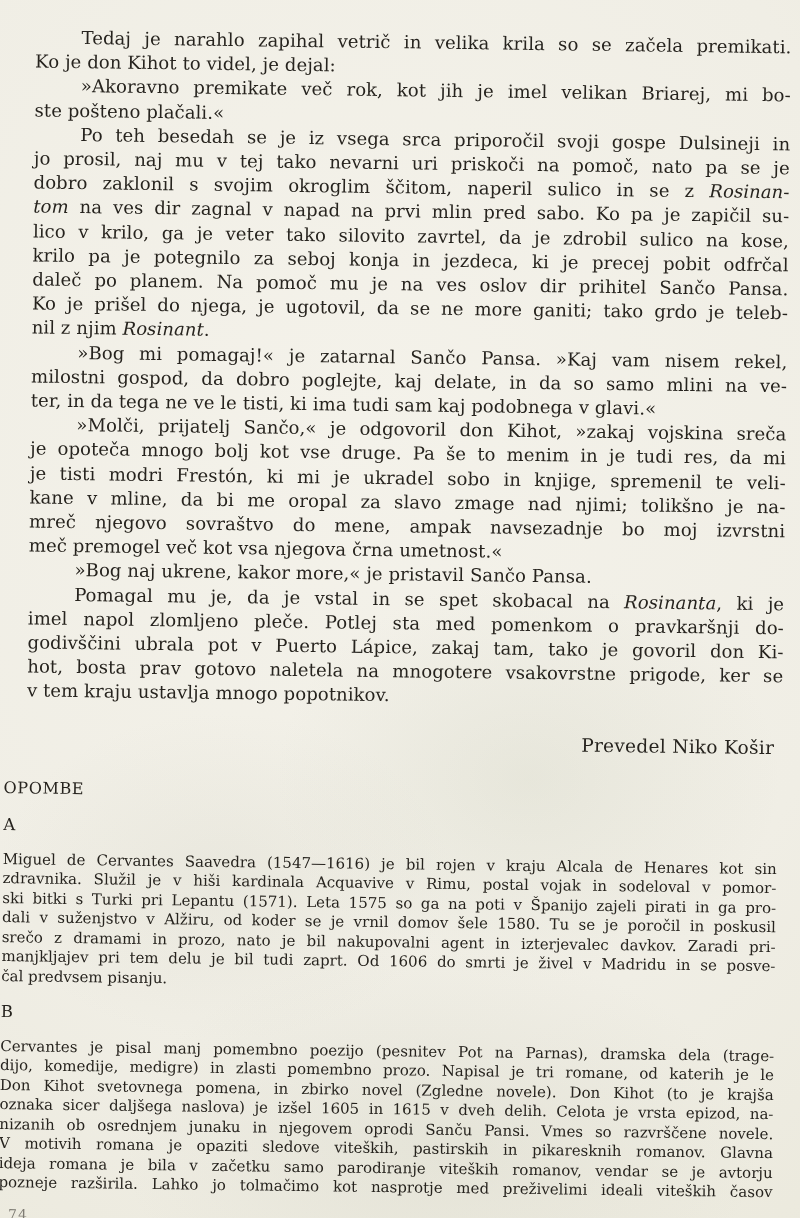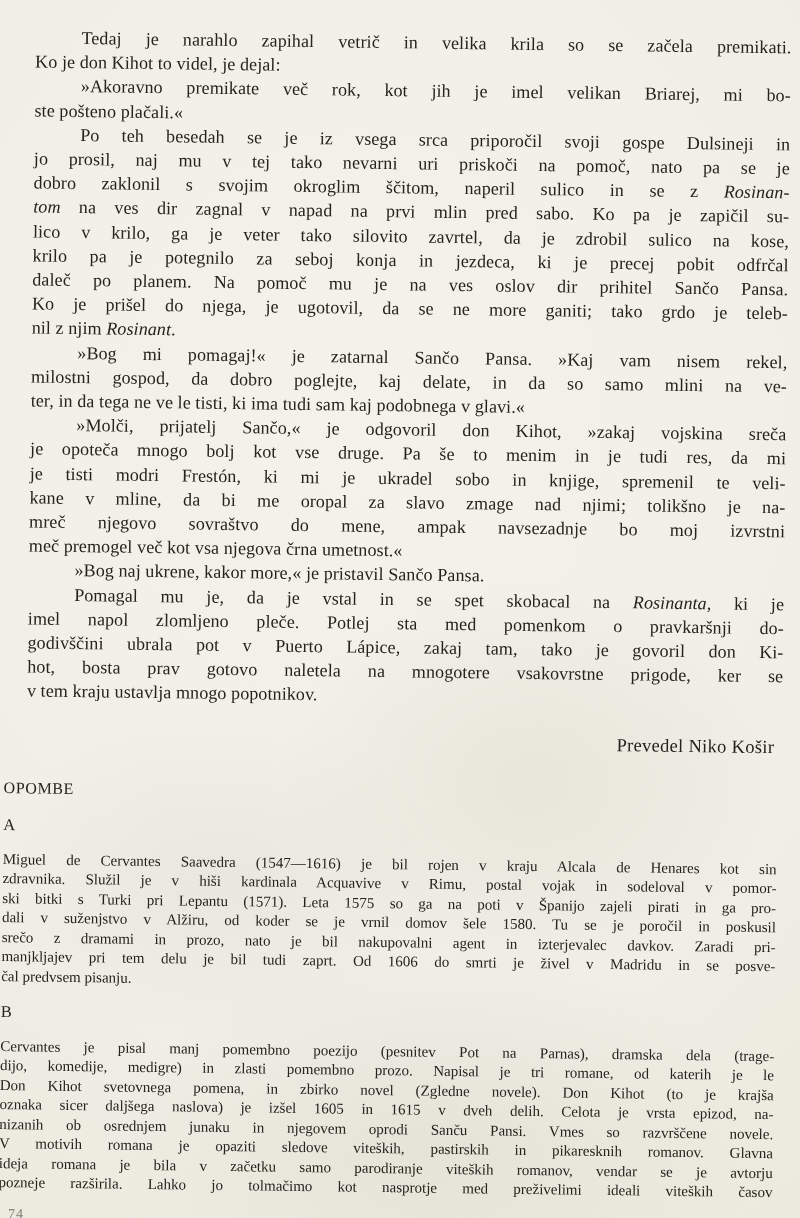--- a/index.html
+++ b/index.html
@@ -14,21 +14,20 @@
     font-family: "DejaVu Serif", "Liberation Serif", serif;
   }
   .page {
     position: absolute;
     inset: 0;
     background:
       radial-gradient(42% 22% at 66% 64%, rgba(193,197,176,0.22), rgba(193,197,176,0) 75%),
       radial-gradient(38% 18% at 28% 72%, rgba(198,198,182,0.18), rgba(198,198,182,0) 75%),
       radial-gradient(50% 20% at 55% 94%, rgba(188,190,170,0.20), rgba(188,190,170,0) 80%),
       radial-gradient(120% 95% at 45% 35%, #f4f2ea 0%, #f0eee5 55%, #e9e7d9 100%);
-    font-family: Liberation Serif, serif;
   }
   .content {
     position: absolute;
     left: 0;
     top: 0;
     width: 800px;
     transform: rotate(0.75deg);
     transform-origin: 0 0;
     color: #26231e;
   }

